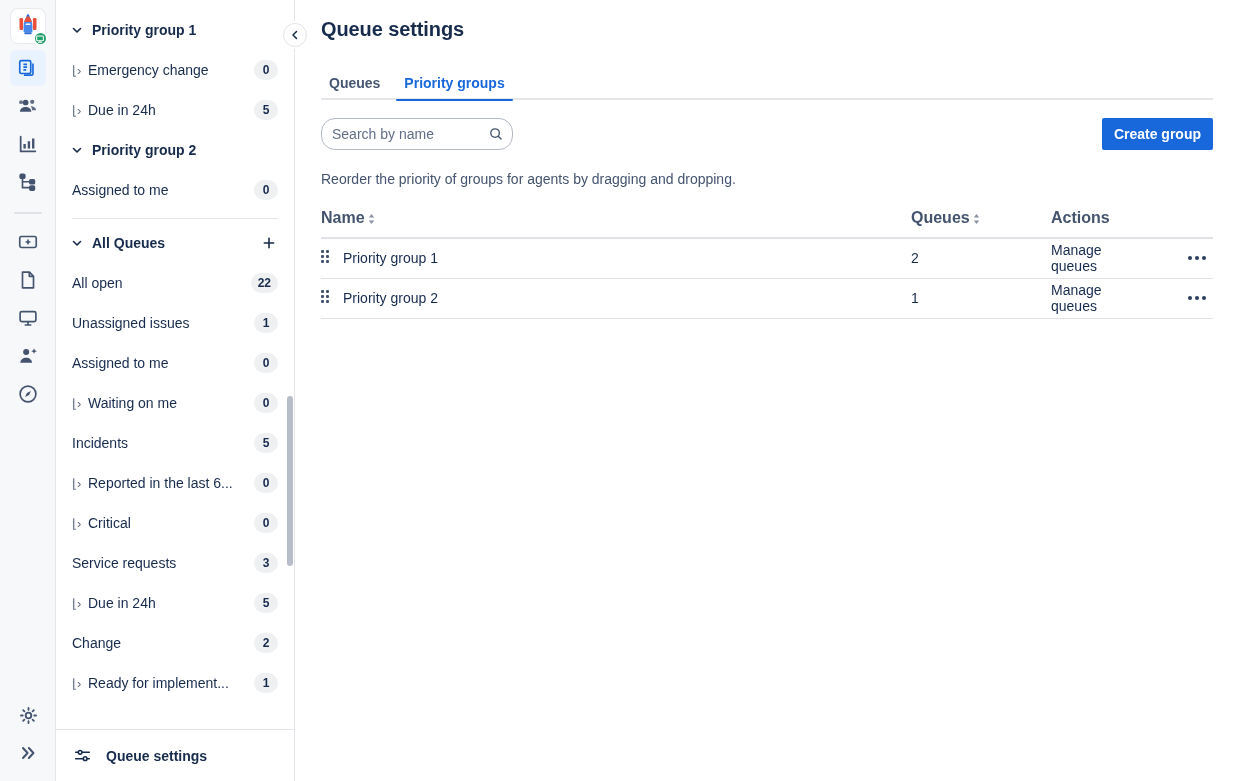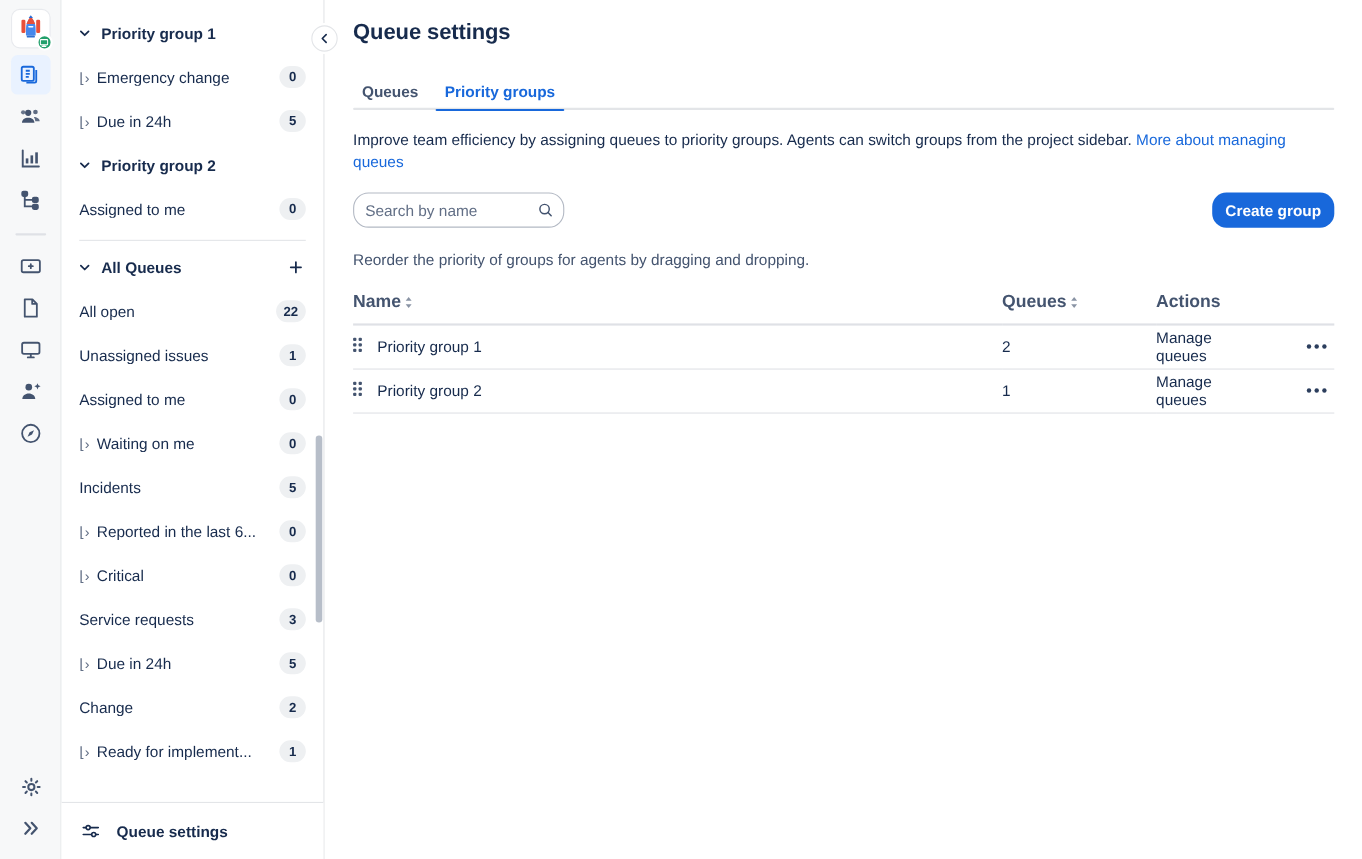--- a/index.html
+++ b/index.html
@@ -135,21 +135,21 @@
     padding: 0 30px 0 10px; font-size: 14px; color: #172b4d;
     font-family: "Liberation Sans", sans-serif; background: #ffffff;
     outline: none;
   }
   .search-input::placeholder { color: #626f86; }
   .search-icon {
     position: absolute; right: 8px; top: 7px; width: 18px; height: 18px;
     color: #42526e; display:flex; align-items:center; justify-content:center; cursor: pointer;
   }
   .btn-primary {
-    height: 32px; padding: 0 12px; border: none; border-radius: 13px;
+    height: 32px; padding: 0 12px; border: none; border-radius: 2px;
     background: #1868db; color: #ffffff; font-size: 14px; font-weight: 600;
     font-family: "Liberation Sans", sans-serif; cursor: pointer;
   }
   .reorder-note { font-size: 14px; color: #44546f; margin-top: 21px; }
 
   
   .tbl { width: 892px; margin-top: 22px; border-collapse: collapse; }
   .tbl th {
     text-align: left; font-size: 16px; font-weight: 700; color: #44546f;
     padding: 0 0 10px 0; border-bottom: 2px solid #dfe1e6;
@@ -416,23 +416,20 @@
   <div class="main">
 
     <h1 class="page-title">Queue settings</h1>
 
     <div class="tabs">
       <div class="tab">Queues</div>
       <div class="tab active">Priority groups</div>
     </div>
     <div class="tabs-rule"></div>
 
-    <p class="intro">
-      <span>Improve team efficiency by assigning queues to priority groups. Agents can switch groups from the project sidebar. </span><a href="#">More about managing queues</a>
-    </p>
 
     <div class="toolbar">
       <div class="search-wrap">
         <input class="search-input" type="text" placeholder="Search by name" style="">
         <span class="search-icon">
           <svg width="16" height="16" viewBox="0 0 24 24" fill="none" stroke="currentColor" stroke-width="2" stroke-linecap="round">
             <circle cx="10.6" cy="10.6" r="6.4"></circle>
               <path d="M15.3 15.3l4.3 4.3"></path>
           </svg>
         </span>

